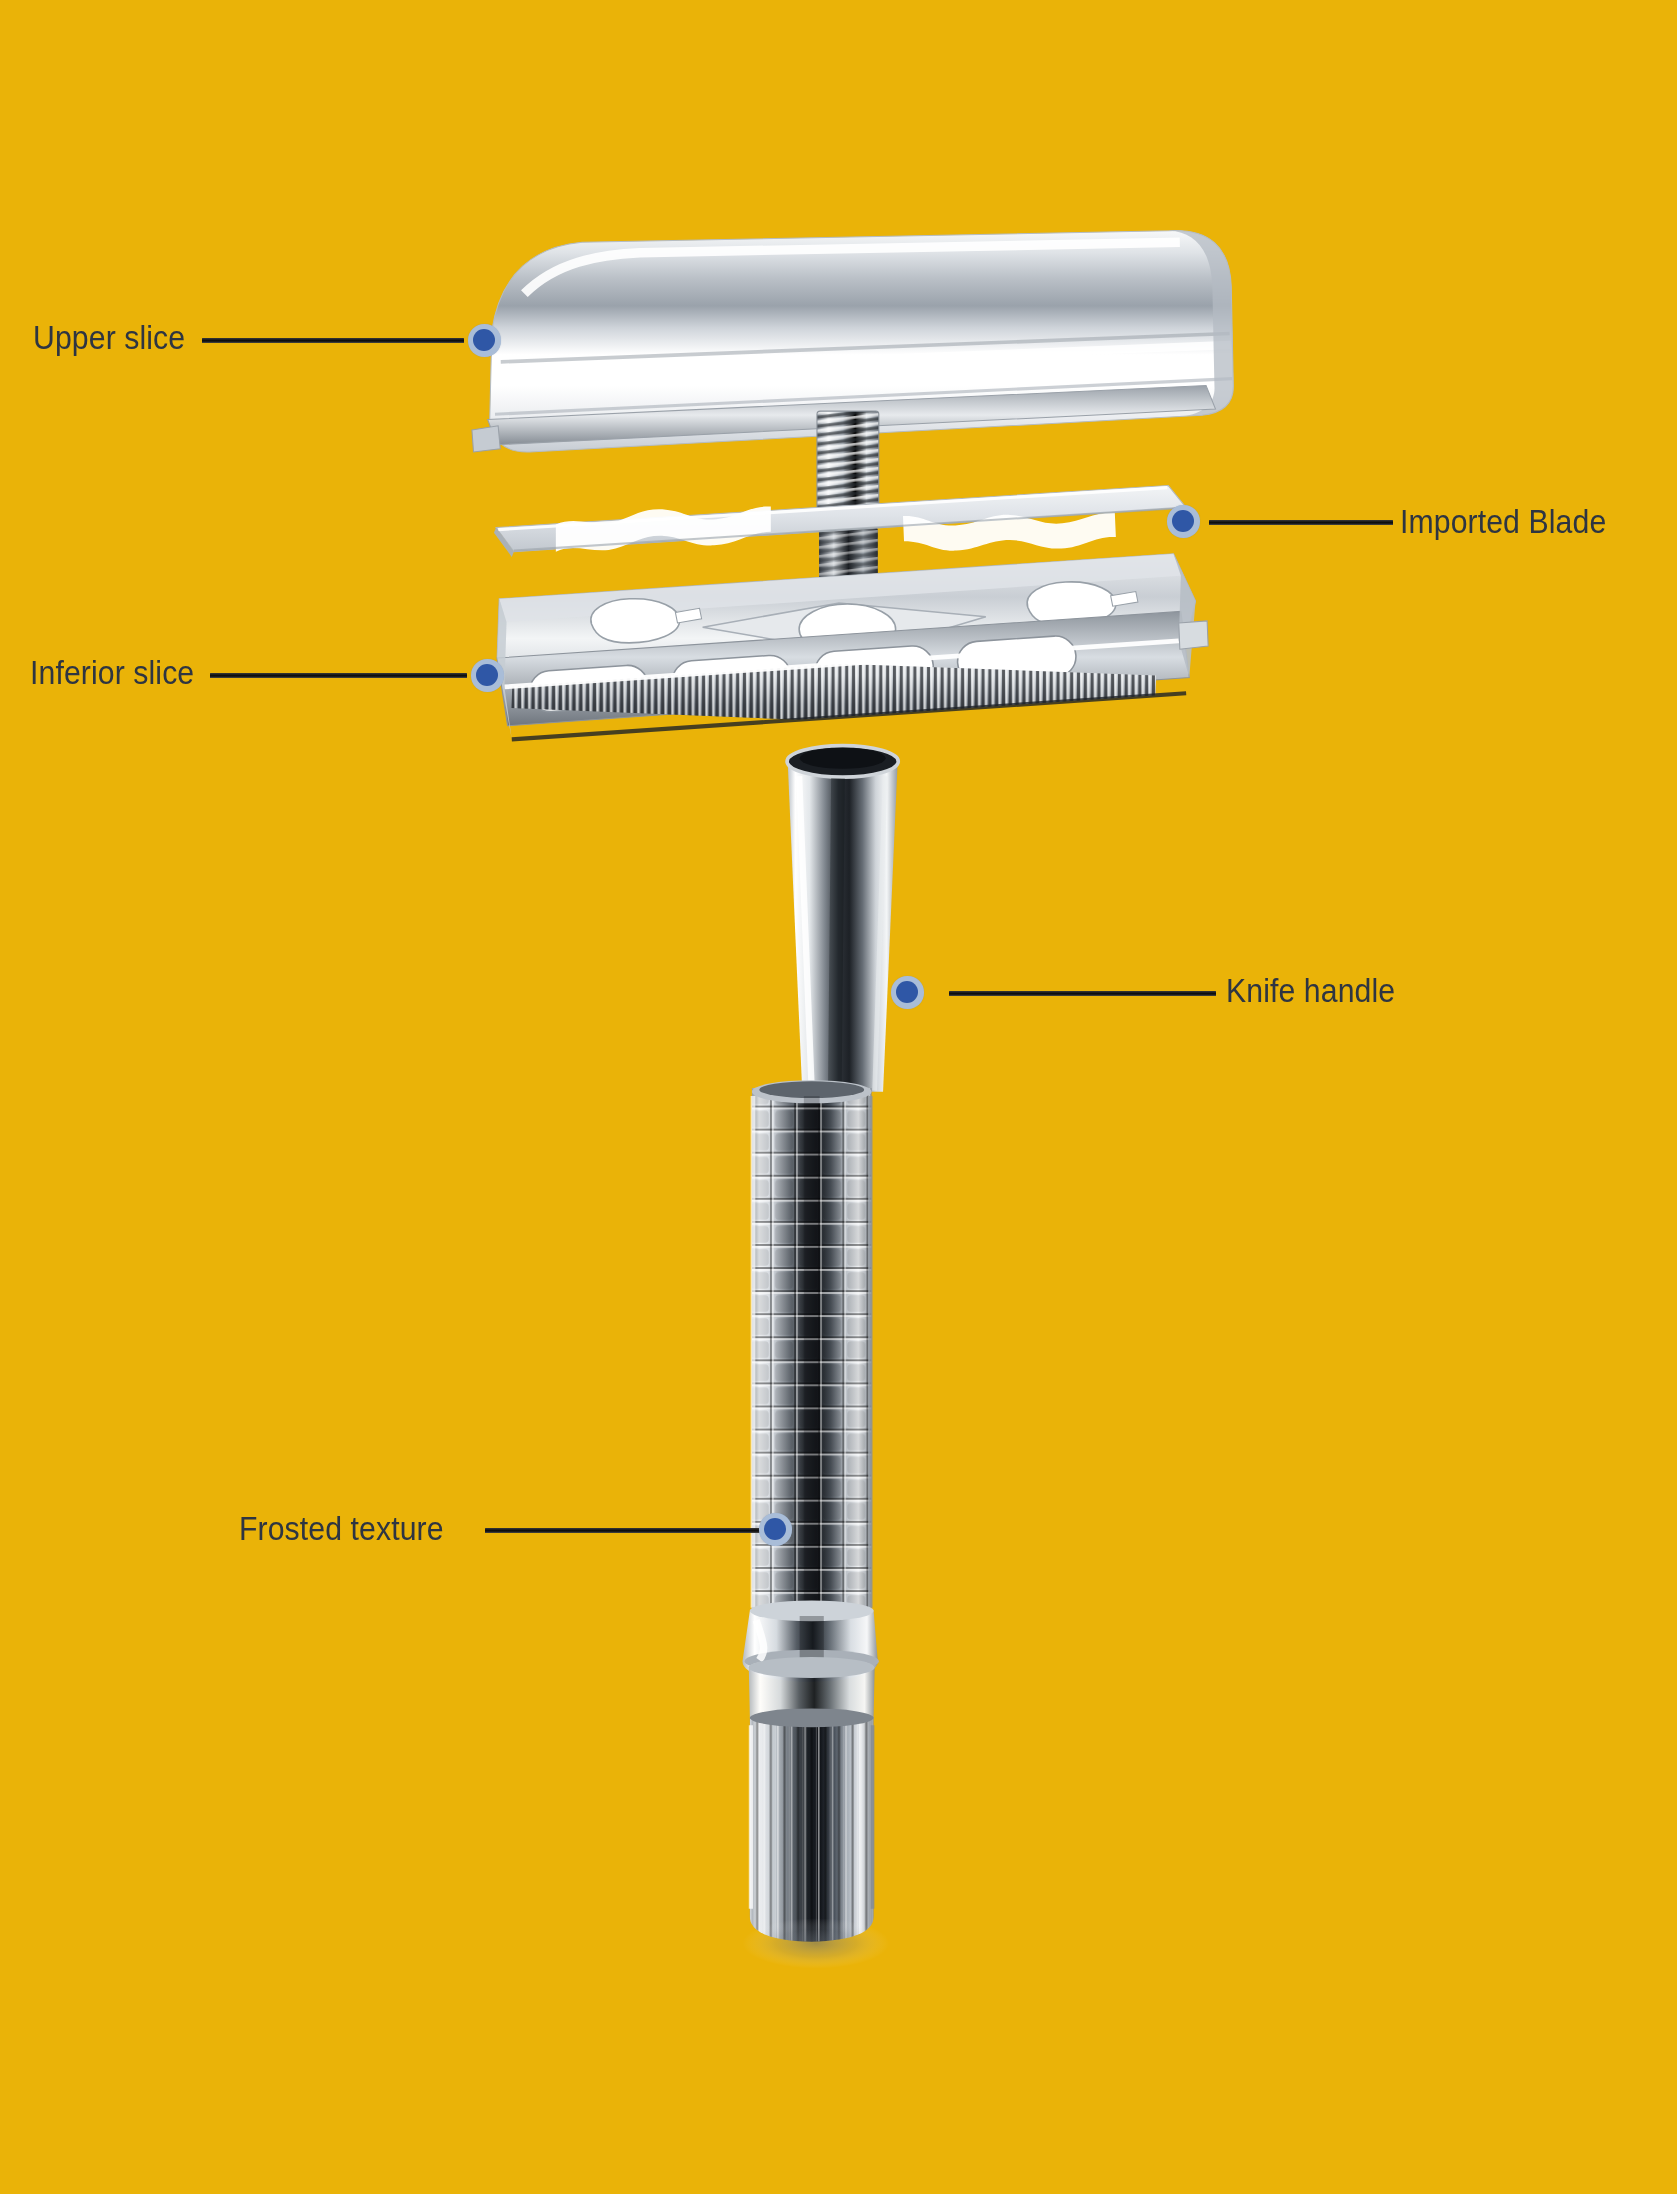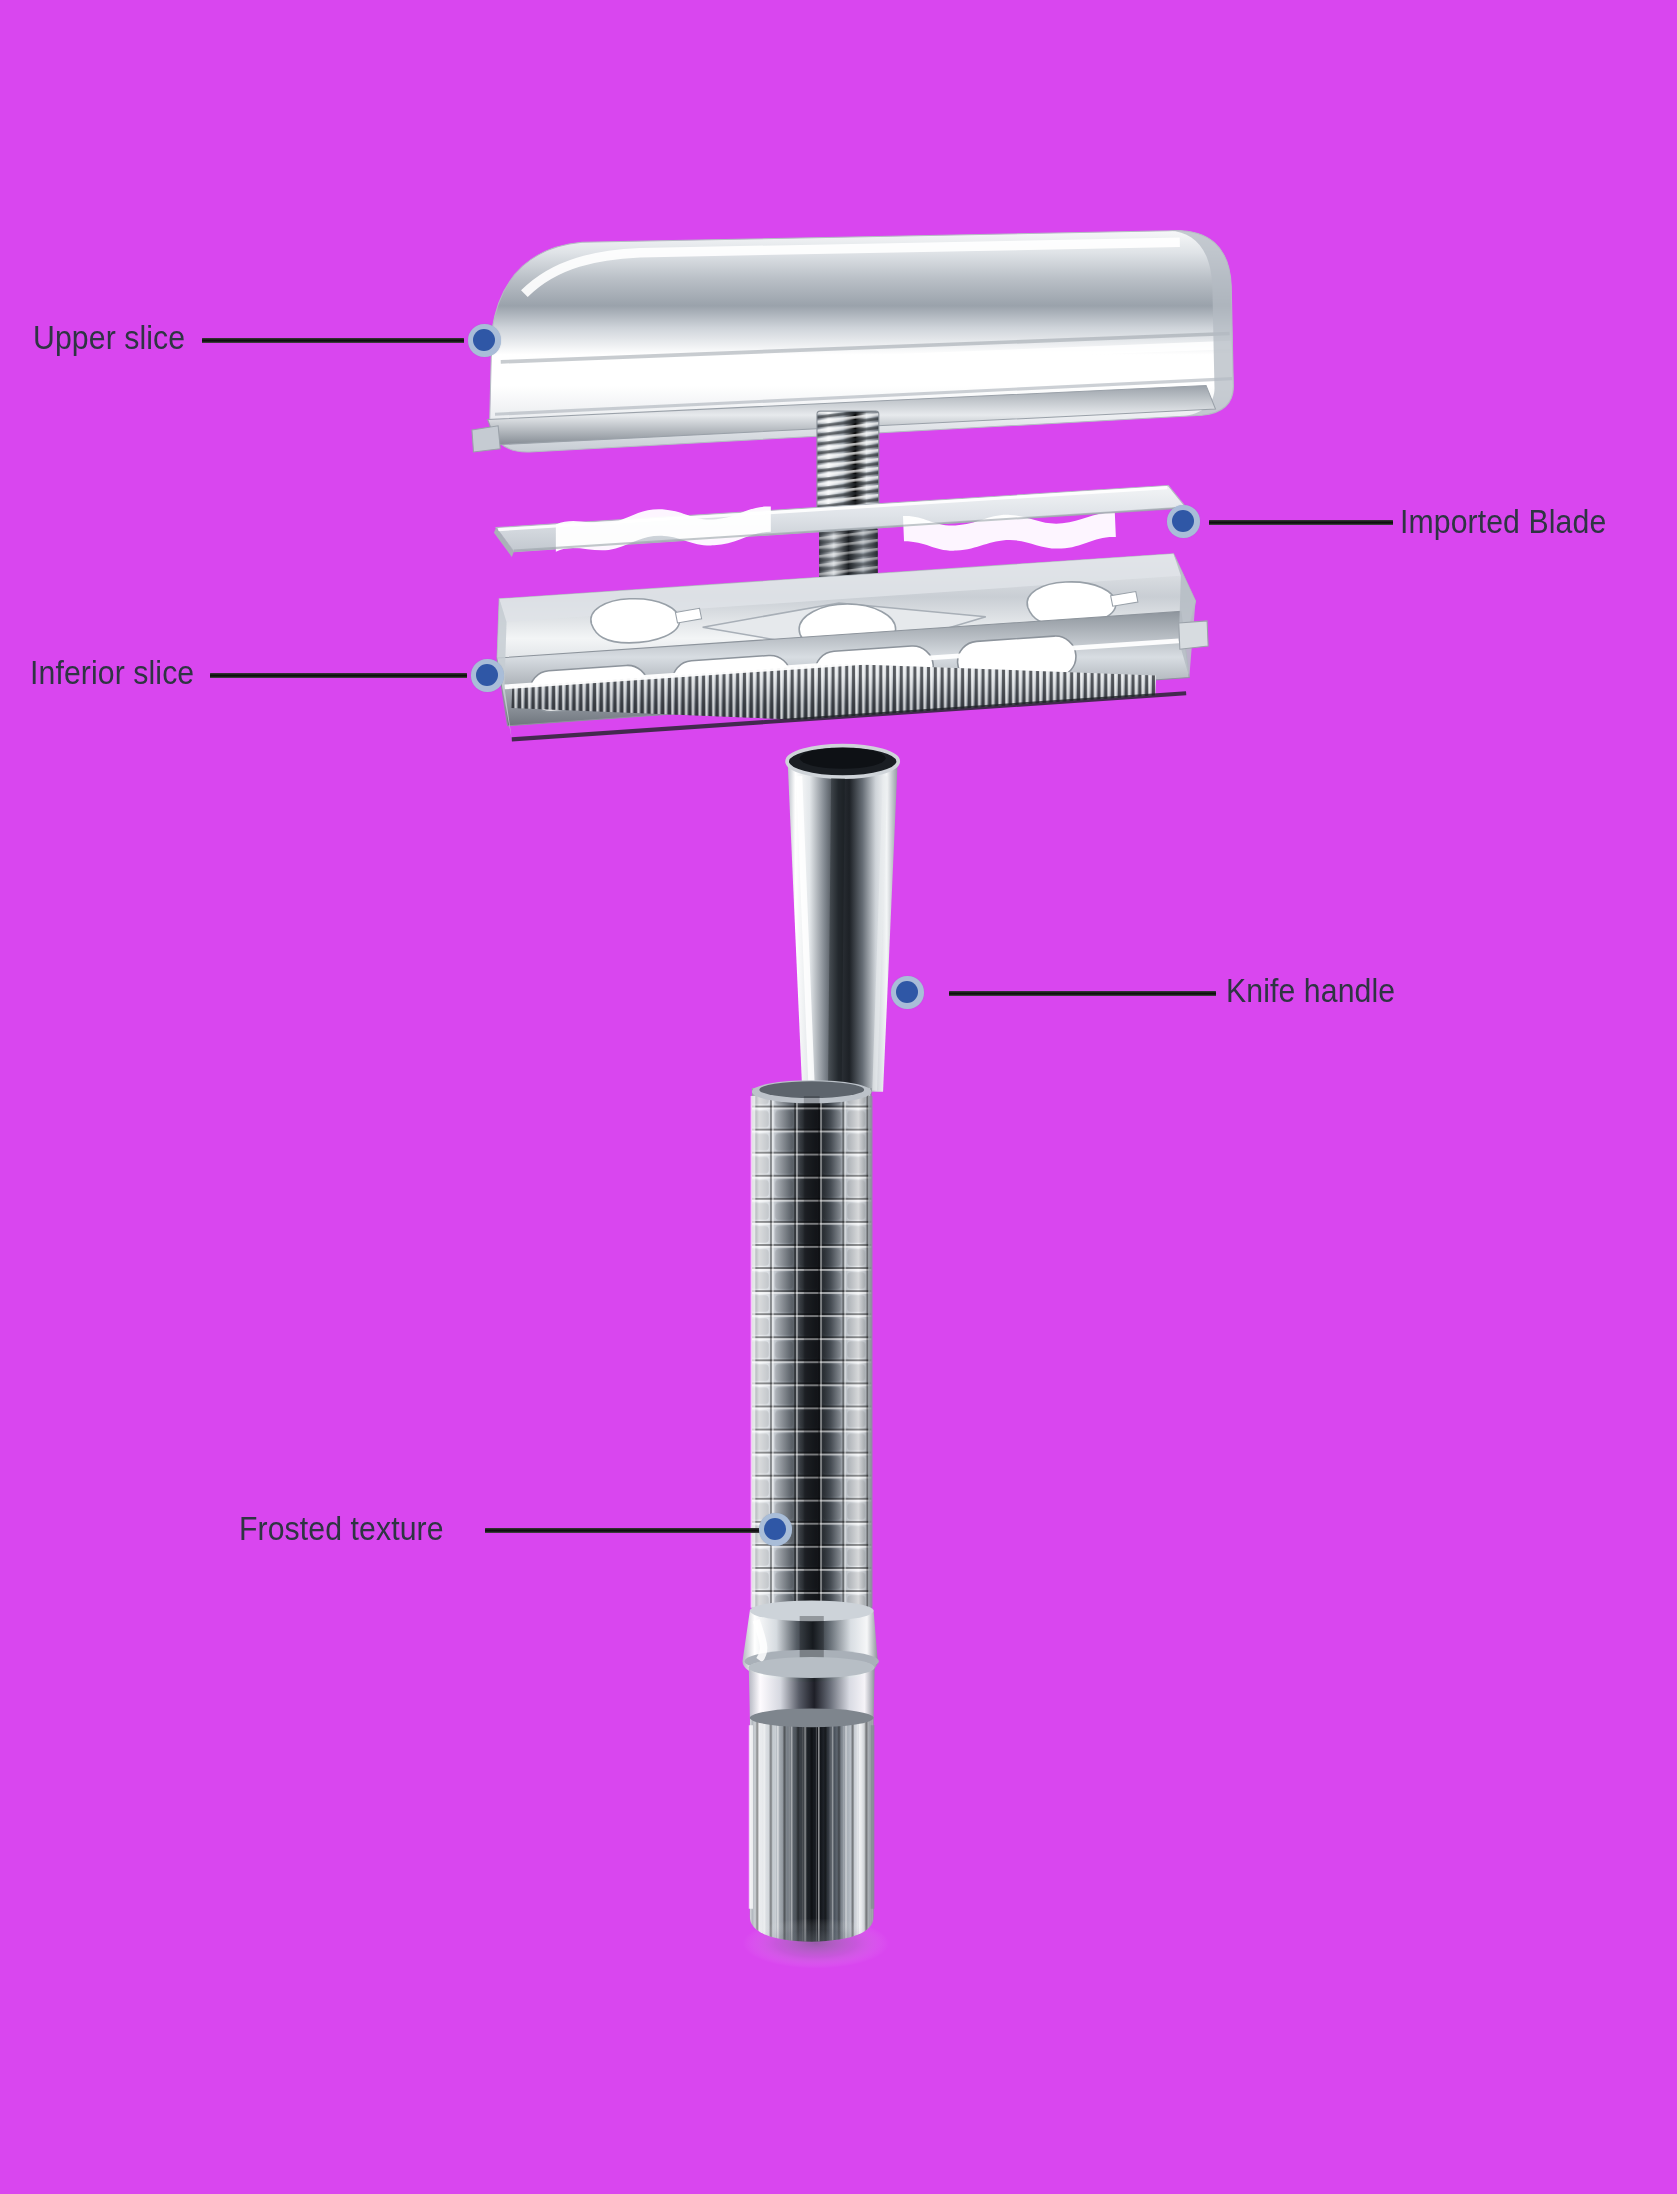--- a/index.html
+++ b/index.html
@@ -5,21 +5,21 @@
 <style>
   html,body{margin:0;padding:0;background:#ffffff;}
   body{
     font-family:"Liberation Sans","DejaVu Sans",sans-serif;
     -webkit-font-smoothing:antialiased;
   }
   #stage{
     position:relative;
     width:1678px;
     height:2194px;
-    background:#d946ef;
+    background:#eab308;
     overflow:hidden;
   }
   #art{ position:absolute; inset:0; }
 
   
   .callout{ position:absolute; }
   .callout .cap{
     position:absolute;
     white-space:nowrap;
     color:#2e3542;

